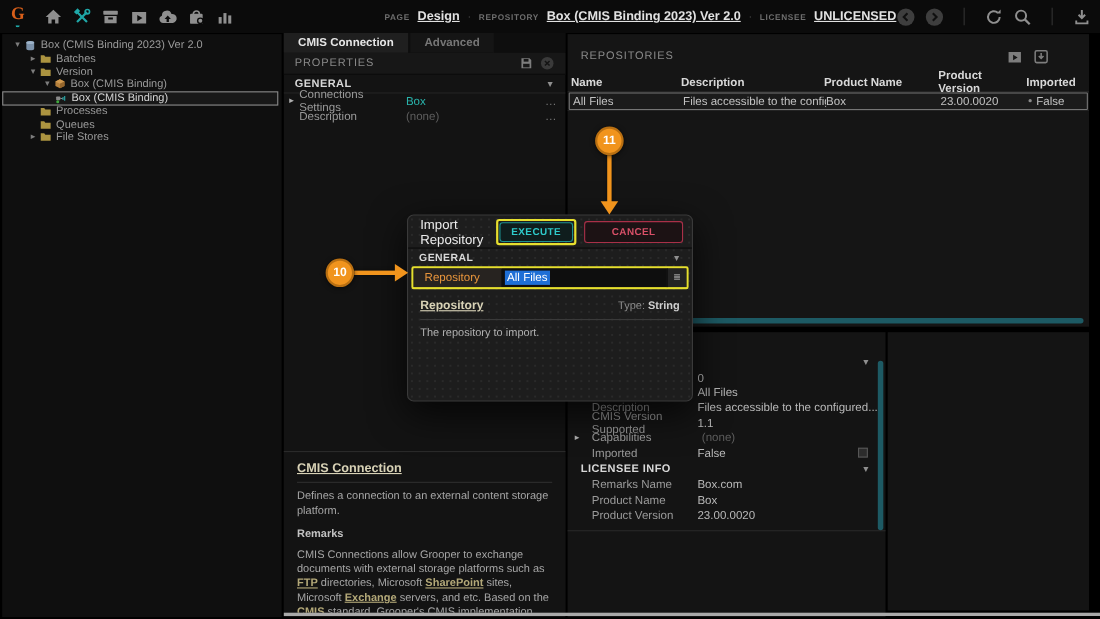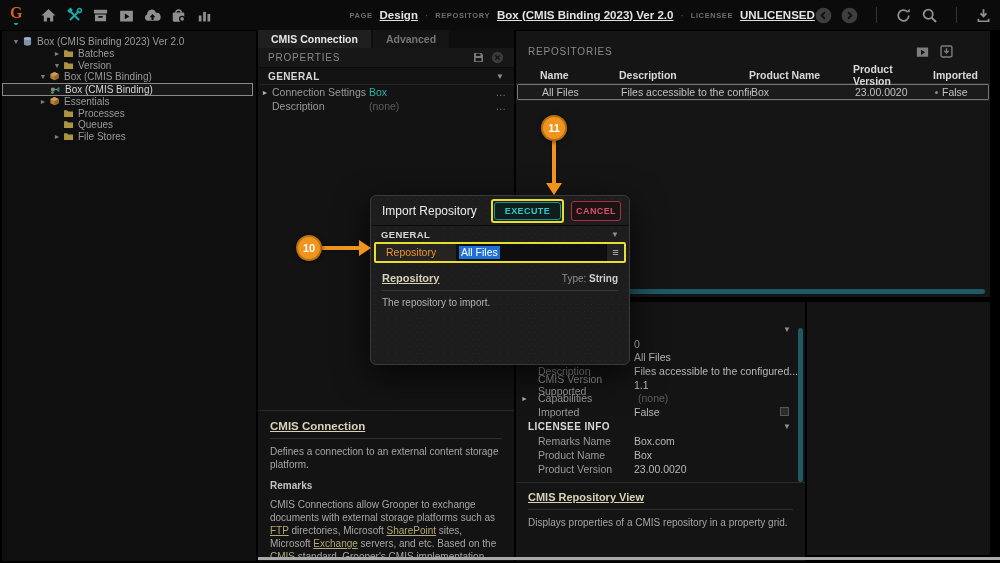--- a/index.html
+++ b/index.html
@@ -23,21 +23,21 @@
   .crumb-dot { color:#555; font-size:10px; }
   .tb-right { margin-left:auto; display:flex; align-items:center; gap:9px; }
   .circle-btn { width:17px; height:17px; display:inline-flex; }
 
   
   .tree-panel { position:absolute; left:2px; top:31px; width:254px; height:530px; background:#0f0f0f; padding-top:5px; }
   .tree-row { display:flex; align-items:center; height:11.7px; font-size:10px; color:#9a9a9a; white-space:nowrap; }
   .tw { display:inline-block; width:12px; text-align:center; color:#7d7d7d; font-size:7px; flex:none; }
   .t-icon { width:11px; height:11px; margin-right:4px; flex:none; display:inline-flex; }
   .t-icon svg { width:100%; height:100%; }
-  .ind1 { padding-left:8px; } .ind2 { padding-left:22px;margin-left:27px; } .ind3 { padding-left:35px; } .ind4 { padding-left:43px; }
+  .ind1 { padding-left:8px; } .ind2 { padding-left:22px; } .ind3 { padding-left:35px; } .ind4 { padding-left:43px; }
   .tree-selected { border:1px solid #8a8a8a; background:#181818; color:#d6d6d6; margin-right:3px; height:13px; }
 
   
   .caps { font-size:10px; letter-spacing:.8px; color:#8a8a8a; }
   .sect { font-size:10px; font-weight:bold; color:#d8d8d8; letter-spacing:.4px; }
   .chev { color:#8f8f8f; font-size:8px; }
 
   
   .center-panel { position:absolute; left:258px; top:30px; width:256px; height:531px; background:#131313; }
   .tabs { display:flex; height:18px; background:#0e0e0e; }
@@ -54,30 +54,30 @@
   .pr-value { flex:1; color:#bdbdbd; }
   .pr-value.teal { color:#29b3ab; }
   .pr-value.dim { color:#5d5d5d; }
   .pr-more { width:22px; color:#787878; padding-right:8px; text-align:right; flex:none; }
 
   .help-doc { position:absolute; left:0; right:0; top:380px; bottom:4px; border-top:1px solid #2a2a2a; padding:9px 12px; overflow:hidden; background:#131313; }
   .doc-h { font-size:11.5px; font-weight:bold; color:#d8d2b6; text-decoration:underline; }
   .doc-hr { border:0; border-top:1px solid #2e2e2e; margin:6px 0; }
   .doc-p { font-size:10px; color:#a6a6a6; line-height:13px; margin-bottom:9px; }
   .doc-b { font-size:10px; color:#c2c2c2; font-weight:bold; margin-bottom:7px; }
-  .doclink { color:#b3a878; font-weight:normal; text-decoration:underline; }
+  .doclink { color:#b3a878; font-weight:bold; text-decoration:underline; }
 
   
   .repos-panel { position:absolute; left:516px; top:31px; width:474px; height:266px; background:#151515; }
   .repos-header { height:24px; margin-top:8px; display:flex; align-items:center; padding:0 12px; }
   .repos-header .sp { margin-left:auto; display:flex; gap:9px; padding-right:24px; }
   .th-row { height:18px; display:flex; align-items:center; font-size:10.5px; font-weight:bold; color:#d8d8d8; border-bottom:1px solid #2a2a2a; margin-top:3px; }
   .td-row { height:16px; display:flex; align-items:center; font-size:10.5px; color:#c2c2c2; border:1px solid #757575; background:#1b1b1b; border-radius:1px; margin:0 1px; }
   .after-row { border-bottom:1px solid #242424; height:0; }
-  .c-name { width:103px; padding-left:24px; flex:none; }
+  .c-name { width:103px; padding-left:3px; flex:none; }
   .c-desc { width:130px; flex:none; overflow:hidden; white-space:nowrap; }
   .c-pname { width:104px; flex:none; }
   .c-pver { width:80px; flex:none; }
   .c-imp { flex:1; }
   .imp-dot { display:inline-block; width:3px; height:3px; background:#8a8a8a; border-radius:50%; vertical-align:2px; margin-right:4px; }
   .h-scroll { position:absolute; left:6px; bottom:3px; width:463px; height:5px; background:#1d5a64; border-radius:3px; }
 
   
   .repo-props { position:absolute; left:516px; top:302px; width:289px; height:259px; background:#141414; }
   .rp-header { height:20px; display:flex; align-items:center; padding:0 12px; }
@@ -97,21 +97,21 @@
   .bottom-strip { position:absolute; left:258px; top:557px; width:742px; height:3px; background:#a9a9a9; }
 
   
   .dialog { position:absolute; left:370px; top:195px; width:260px; height:170px; background:#1d1d1d;
             background-image:radial-gradient(#2a2a2a 0.8px, transparent 0.8px); background-size:7px 7px;
             border:1px solid #3a3a3a; border-radius:6px; box-shadow:0 10px 34px rgba(0,0,0,.75); z-index:20; }
   .dlg-header { height:30px; display:flex; align-items:center; padding:0 8px 0 11px; border-bottom:1px solid #0a0a0a; }
   .dlg-title { font-size:12px; font-weight:normal; color:#ececec; }
   .hl-wrap { margin-left:auto; border:2px solid #e6df2e; padding:1px; border-radius:3px; }
   .btn-execute { display:block; background:#0f1d1d; border:1px solid #1d9090; color:#2ecaca; font-size:9px; font-weight:bold; letter-spacing:.4px; padding:3px 10px; border-radius:3px; font-family:inherit; }
-  .btn-cancel { background:#1c1214; border:1px solid #a93048; color:#d85068; font-size:9px; font-weight:bold; letter-spacing:.4px; padding:4px 4px; border-radius:3px; margin-left:7px; font-family:inherit; }
+  .btn-cancel { background:#1c1214; border:1px solid #a93048; color:#d85068; font-size:9px; font-weight:bold; letter-spacing:.4px; padding:4px 24px; border-radius:3px; margin-left:7px; font-family:inherit; }
   .dlg-sect { height:13px; display:flex; align-items:center; justify-content:space-between; padding:0 10px; margin-top:2px; }
   .dlg-sect .sect { font-size:9.5px; }
   .field-row { display:flex; align-items:stretch; height:21px; margin:1px 3px 0 3px; border:2px solid #e6df2e; border-radius:2px; background:#101010; }
   .field-label { width:80px; flex:none; background:#272320; color:#e8953c; font-size:10.5px; line-height:17px; padding-left:10px; }
   .field-input { flex:1; display:flex; align-items:center; padding-left:3px; background:#0e0e0e; }
   .sel-text { background:#1e6fd6; color:#fff; font-size:10.5px; padding:0 2px; line-height:13px; }
   .field-menu { width:18px; flex:none; background:#232323; border-left:1px solid #0a0a0a; color:#c9c9c9; font-size:11px; text-align:center; line-height:17px; }
   .dlg-help { padding:9px 11px 0 11px; }
   .dlg-help-head { display:flex; align-items:baseline; }
   .dlg-help-title { font-size:11px; font-weight:bold; color:#d8d2b6; text-decoration:underline; }
@@ -282,31 +282,20 @@
     <div class="tree-row ind4 tree-selected">
       <span class="t-icon" style="margin-left:4px">
           <svg viewBox="0 0 16 16">
             <rect x="1.5" y="5.5" width="5.5" height="5" rx="1" fill="#8a8a8a"></rect>
             <path d="M7 8 h3.2" stroke="#8a8a8a" stroke-width="1.4"></path>
             <path d="M10.6 6 v4 M12.8 4.8 v6.4" stroke="#2aa8a8" stroke-width="1.5"></path>
             <circle cx="3.6" cy="12.4" r="2" fill="#3faa3f"></circle>
           </svg>
         </span>
       <span>Box (CMIS Binding)</span>
-    </div>
-    <div class="tree-row ind3">
-      <span class="tw">►</span>
-      <span class="t-icon">
-          <svg viewBox="0 0 16 16">
-            <path d="M8 1.5 L14 4.5 v6 L8 13.5 L2 10.5 v-6 Z" fill="#b5803c"></path>
-            <path d="M8 1.5 L14 4.5 L8 7.5 L2 4.5 Z" fill="#d09a50"></path>
-            <path d="M8 7.5 v6 L14 10.5 v-6 Z" fill="#96662c"></path>
-          </svg>
-        </span>
-      <span>Essentials</span>
     </div>
     <div class="tree-row ind2">
       <span class="tw"></span>
       <span class="t-icon">
           <svg viewBox="0 0 16 16">
             <path d="M1.5 3.2 h4.6 l1.5 1.9 h7 v8 h-13.1 z" fill="#ac9440"></path>
           </svg>
         </span>
       <span>Processes</span>
     </div>
@@ -352,21 +341,21 @@
             </svg>
           </span>
       </span>
     </div>
     <div class="section-row">
       <span class="sect">GENERAL</span>
       <span class="chev">▼</span>
     </div>
     <div class="prop-row">
       <span class="pr-exp">►</span>
-      <span class="pr-label">Connection Settings</span>
+      <span class="pr-label">Connections Settings</span>
       <span class="pr-value teal">Box</span>
       <span class="pr-more">…</span>
     </div>
     <div class="prop-row">
       <span class="pr-exp"></span>
       <span class="pr-label">Description</span>
       <span class="pr-value dim">(none)</span>
       <span class="pr-more">…</span>
     </div>
 
@@ -459,25 +448,20 @@
     </div>
     <div class="rp-row">
       <span class="rp-label noexp">Product Name</span>
       <span class="rp-value">Box</span>
     </div>
     <div class="rp-row">
       <span class="rp-label noexp">Product Version</span>
       <span class="rp-value">23.00.0020</span>
     </div>
     <div class="rp-div"></div>
-    <div class="rp-help">
-      <div class="doc-h" style="font-size:11px">CMIS Repository View</div>
-      <hr class="doc-hr">
-      <p class="doc-p">Displays properties of a CMIS repository in a property grid.</p>
-    </div>
     <div class="v-scroll"></div>
   </div>
 
   <div class="empty-panel"></div>
   <div class="bottom-strip"></div>
 
   <div class="dialog">
     <div class="dlg-header">
       <span class="dlg-title">Import Repository</span>
       <span class="hl-wrap">

